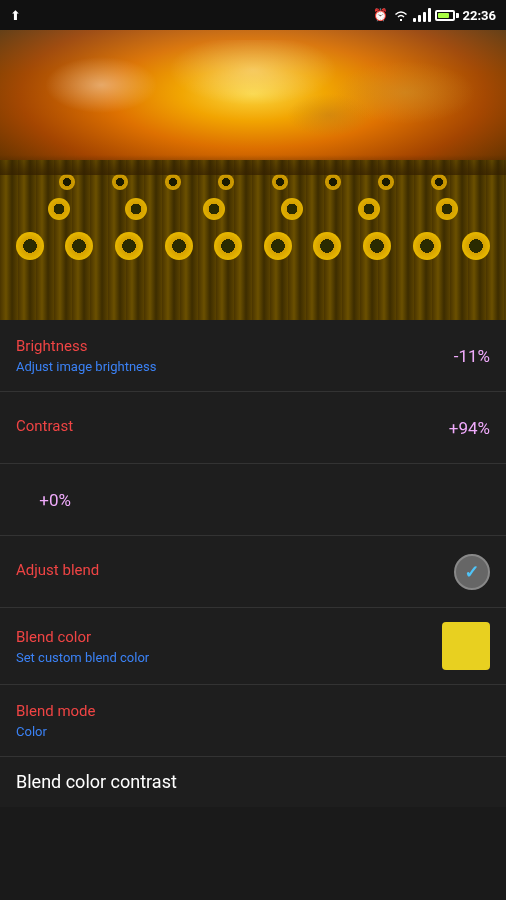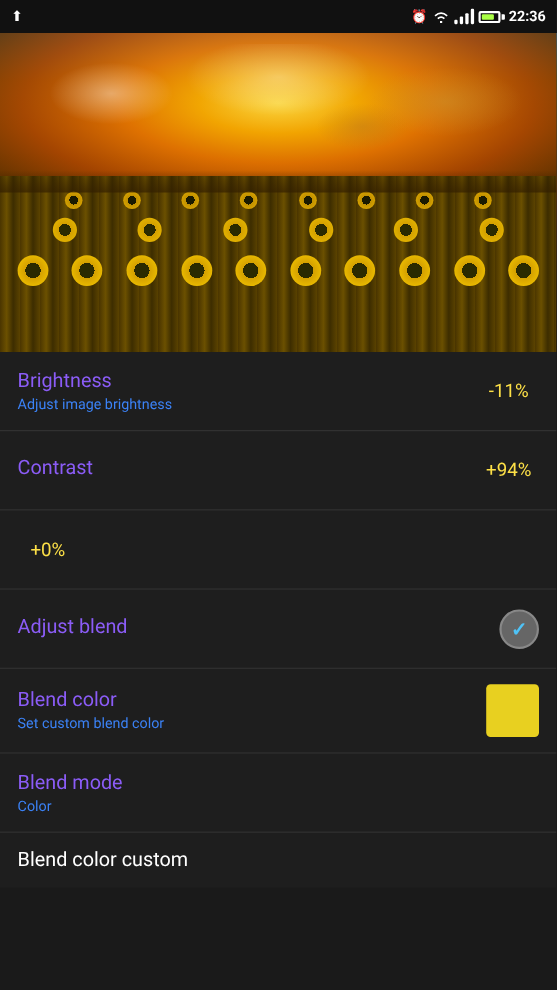--- a/index.html
+++ b/index.html
@@ -162,36 +162,36 @@
       align-items: center;
       justify-content: space-between;
       padding: 14px 16px;
       border-bottom: 1px solid #333;
       min-height: 72px;
     }
 
     .setting-text { flex: 1; }
 
     .setting-title {
-      font-size: 18px;
+      font-size: 15px;
       font-weight: 400;
-      color: #8b5cf6;
+      color: #ef4444;
       margin-bottom: 4px;
     }
 
     .setting-desc {
       font-size: 13px;
       color: #3b82f6;
     }
 
     .setting-value {
       font-size: 17px;
-      color: #fde047;
+      color: #f0abfc;
       min-width: 55px;
-      text-align: center;
+      text-align: right;
     }
 
     
     .checkbox-circle {
       width: 36px;
       height: 36px;
       border-radius: 50%;
       background: #555;
       display: flex;
       align-items: center;
@@ -382,17 +382,17 @@
 
   <div class="setting-item">
     <div class="setting-text">
       <div class="setting-title">Blend mode</div>
       <div class="setting-desc">Color</div>
     </div>
   </div>
 
   <div class="setting-item-partial">
     <div class="setting-text">
-      <div class="setting-title-partial">Blend color custom</div>
+      <div class="setting-title-partial">Blend color contrast</div>
     </div>
   </div>
 
 </div>
 
 </body></html>

